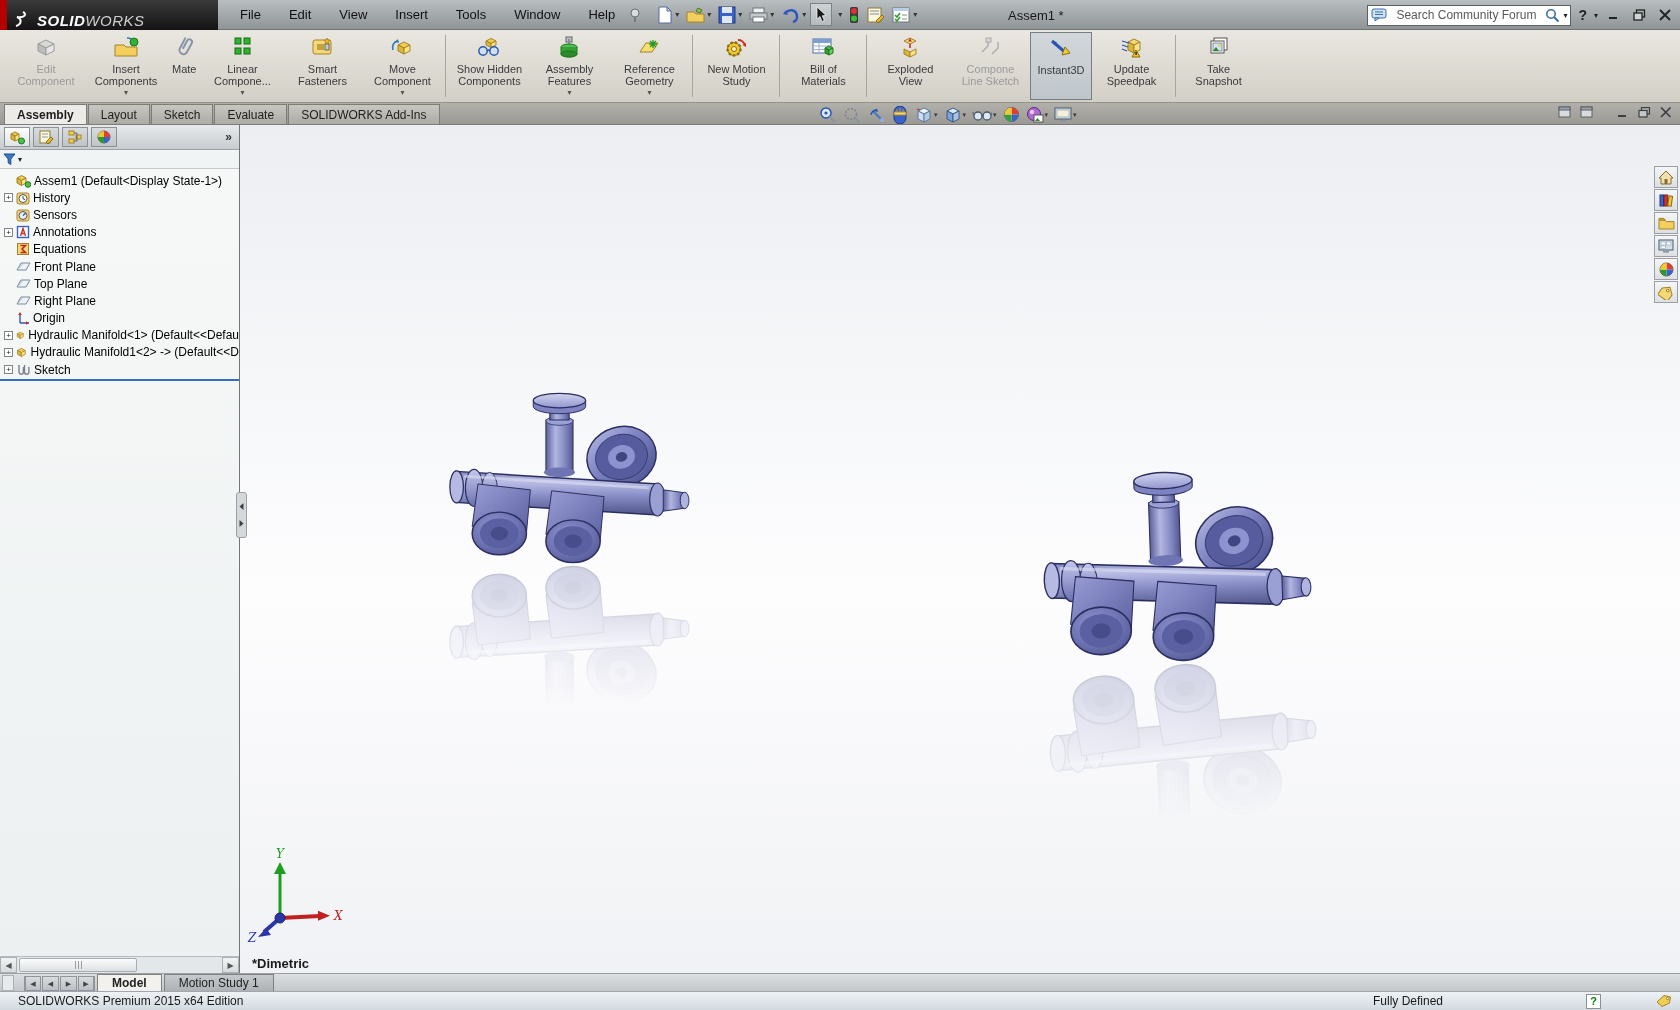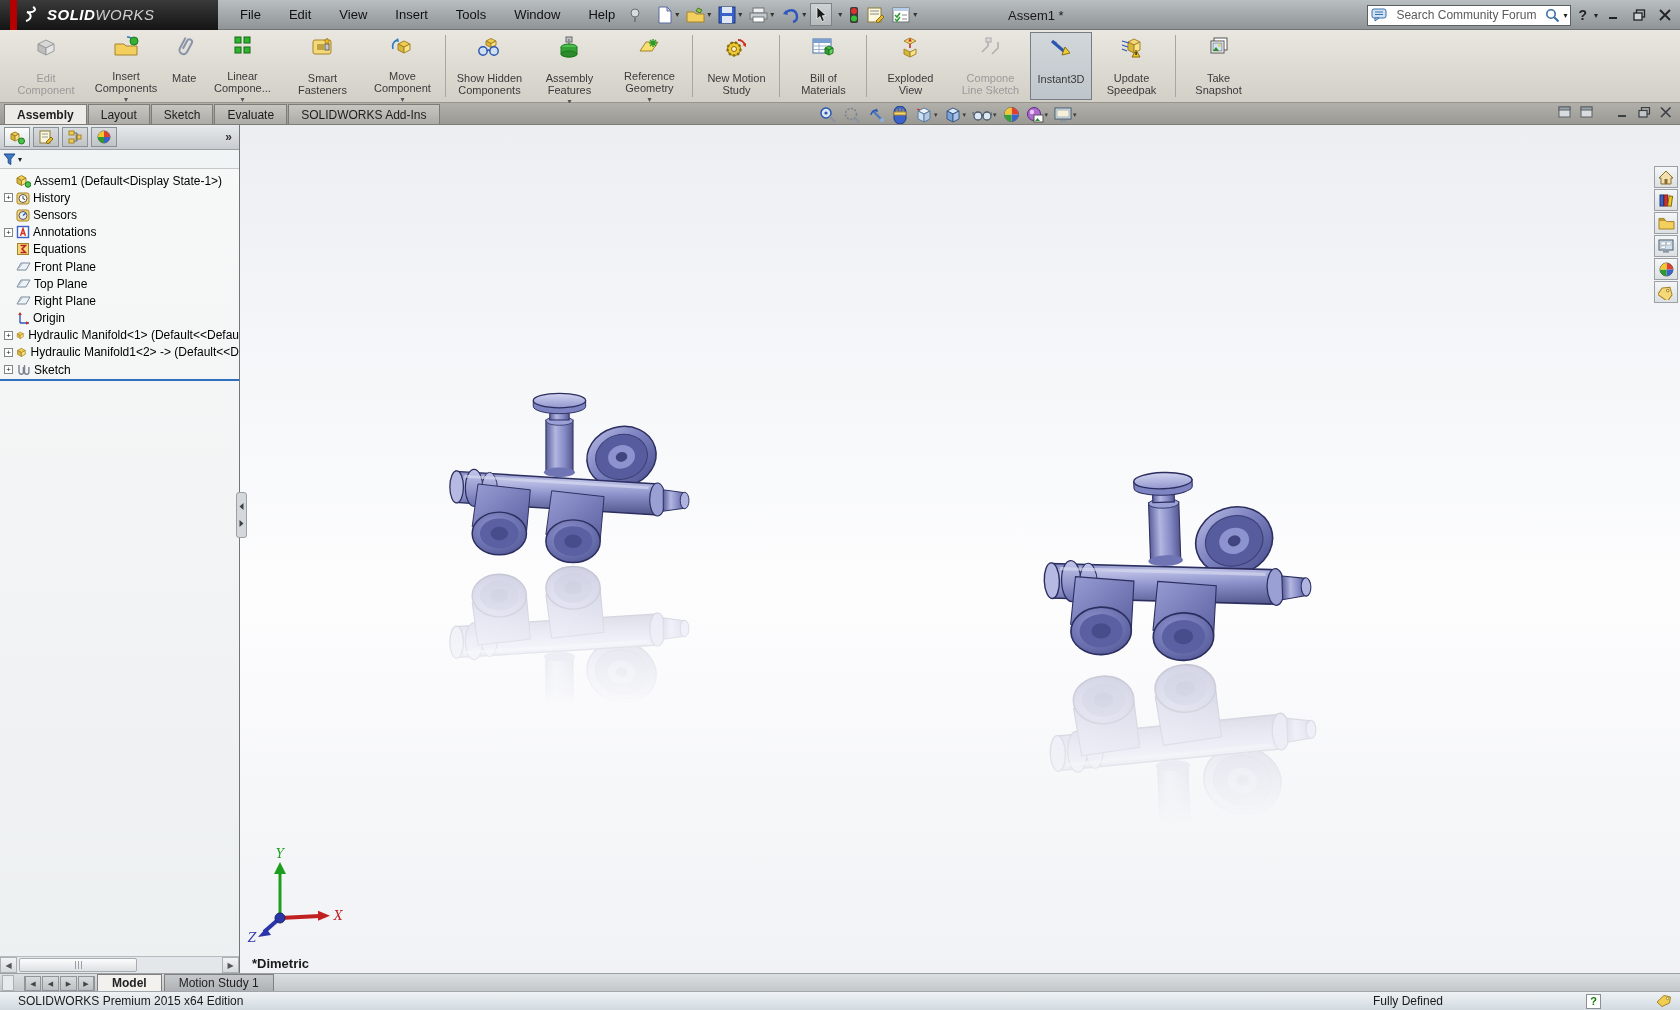--- a/index.html
+++ b/index.html
@@ -2,21 +2,21 @@
 <html><head>
 <meta charset="utf-8">
 <style>
   * { margin:0; padding:0; box-sizing:border-box; }
   body { font-family:"Liberation Sans", sans-serif; }
   .app { position:relative; width:1680px; height:1010px; overflow:hidden; background:#c7ccce; font-family:"Liberation Sans",sans-serif; }
 
   
   .titlebar { position:absolute; left:0; top:0; width:1680px; height:30px;
     background:linear-gradient(#b9bec0,#8f9496); border-bottom:1px solid #6f7476; display:flex; align-items:center; }
-  .logo-block { width:218px; height:30px; background:linear-gradient(#3a3a3a,#141414); display:flex; align-items:center; gap:5px; padding-left:14px; flex:none; }
+  .logo-block { width:218px; height:30px; background:linear-gradient(#3a3a3a,#141414); display:flex; align-items:flex-end; gap:5px; padding-left:4px; flex:none; }
   .red-strip { width:7px; height:30px; background:#b30000; margin-left:-4px; flex:none; }
   .logo-bold { color:#fff; font-weight:bold; font-style:italic; font-size:15px; letter-spacing:.5px; }
   .logo-light { color:#cfcfcf; font-style:italic; font-size:15px; letter-spacing:.5px; }
   .menubar { display:flex; gap:8px; margin-left:12px; }
   .menu-item { font-size:13px; color:#111; padding:4px 10px; cursor:default; }
   .pin { margin-left:2px; }
   .qat { display:flex; align-items:center; gap:1px; margin-left:10px; }
   .qat-btn { display:flex; align-items:center; padding:2px 3px; }
   .qat-caret { font-size:8px; color:#333; margin-left:2px; }
   .qat-btn.pressed { border:1px solid #7c8286; background:linear-gradient(#cdd2d5,#b5babd); }
@@ -27,21 +27,21 @@
   .search-box input::placeholder { color:#5a5a5a; }
   .help-glyph { font-size:14px; color:#222; font-weight:bold; }
   .tiny-caret { font-size:8px; color:#222; }
   .winbtn { display:flex; align-items:center; padding:0 3px; }
 
   
   .ribbon { position:absolute; left:0; top:30px; width:1680px; height:73px;
     background:linear-gradient(#eae7e0,#d2cfc7); border-bottom:1px solid #98948c; display:flex; align-items:stretch; padding:2px 0 2px 6px; }
   .rb { display:flex; flex-direction:column; align-items:center; max-width:80px; padding:3px 6px 1px 6px; text-align:center; }
   .rb-icon { height:24px; display:flex; align-items:center; }
-  .rb-label { font-size:11px; line-height:11.5px; color:#3a3a3a; max-width:74px; margin-top:14px; }
+  .rb-label { font-size:11px; line-height:11.5px; color:#3a3a3a; max-width:74px; margin-top:5px; }
   .rb.disabled .rb-label { color:#9a9a9a; }
   .rb-caret { font-size:8px; color:#555; margin-top:1px; }
   .rb.active { border:1px solid #777d82; background:linear-gradient(#d2d7db,#bfc6cb); }
   .rb-sep { width:1px; background:#a9a6a0; margin:3px 3px; }
 
   
   .tabrow { position:absolute; left:0; top:103px; width:1680px; height:22px;
     background:linear-gradient(#b2b0aa,#9b9994); border-bottom:1px solid #7e7c78; }
   .cmdtabs { position:absolute; left:4px; bottom:0; display:flex; align-items:flex-end; }
   .ctab { font-size:12px; color:#1d1d1d; padding:3px 12px 2px 12px; background:linear-gradient(#c8c6c0,#adaba5);

